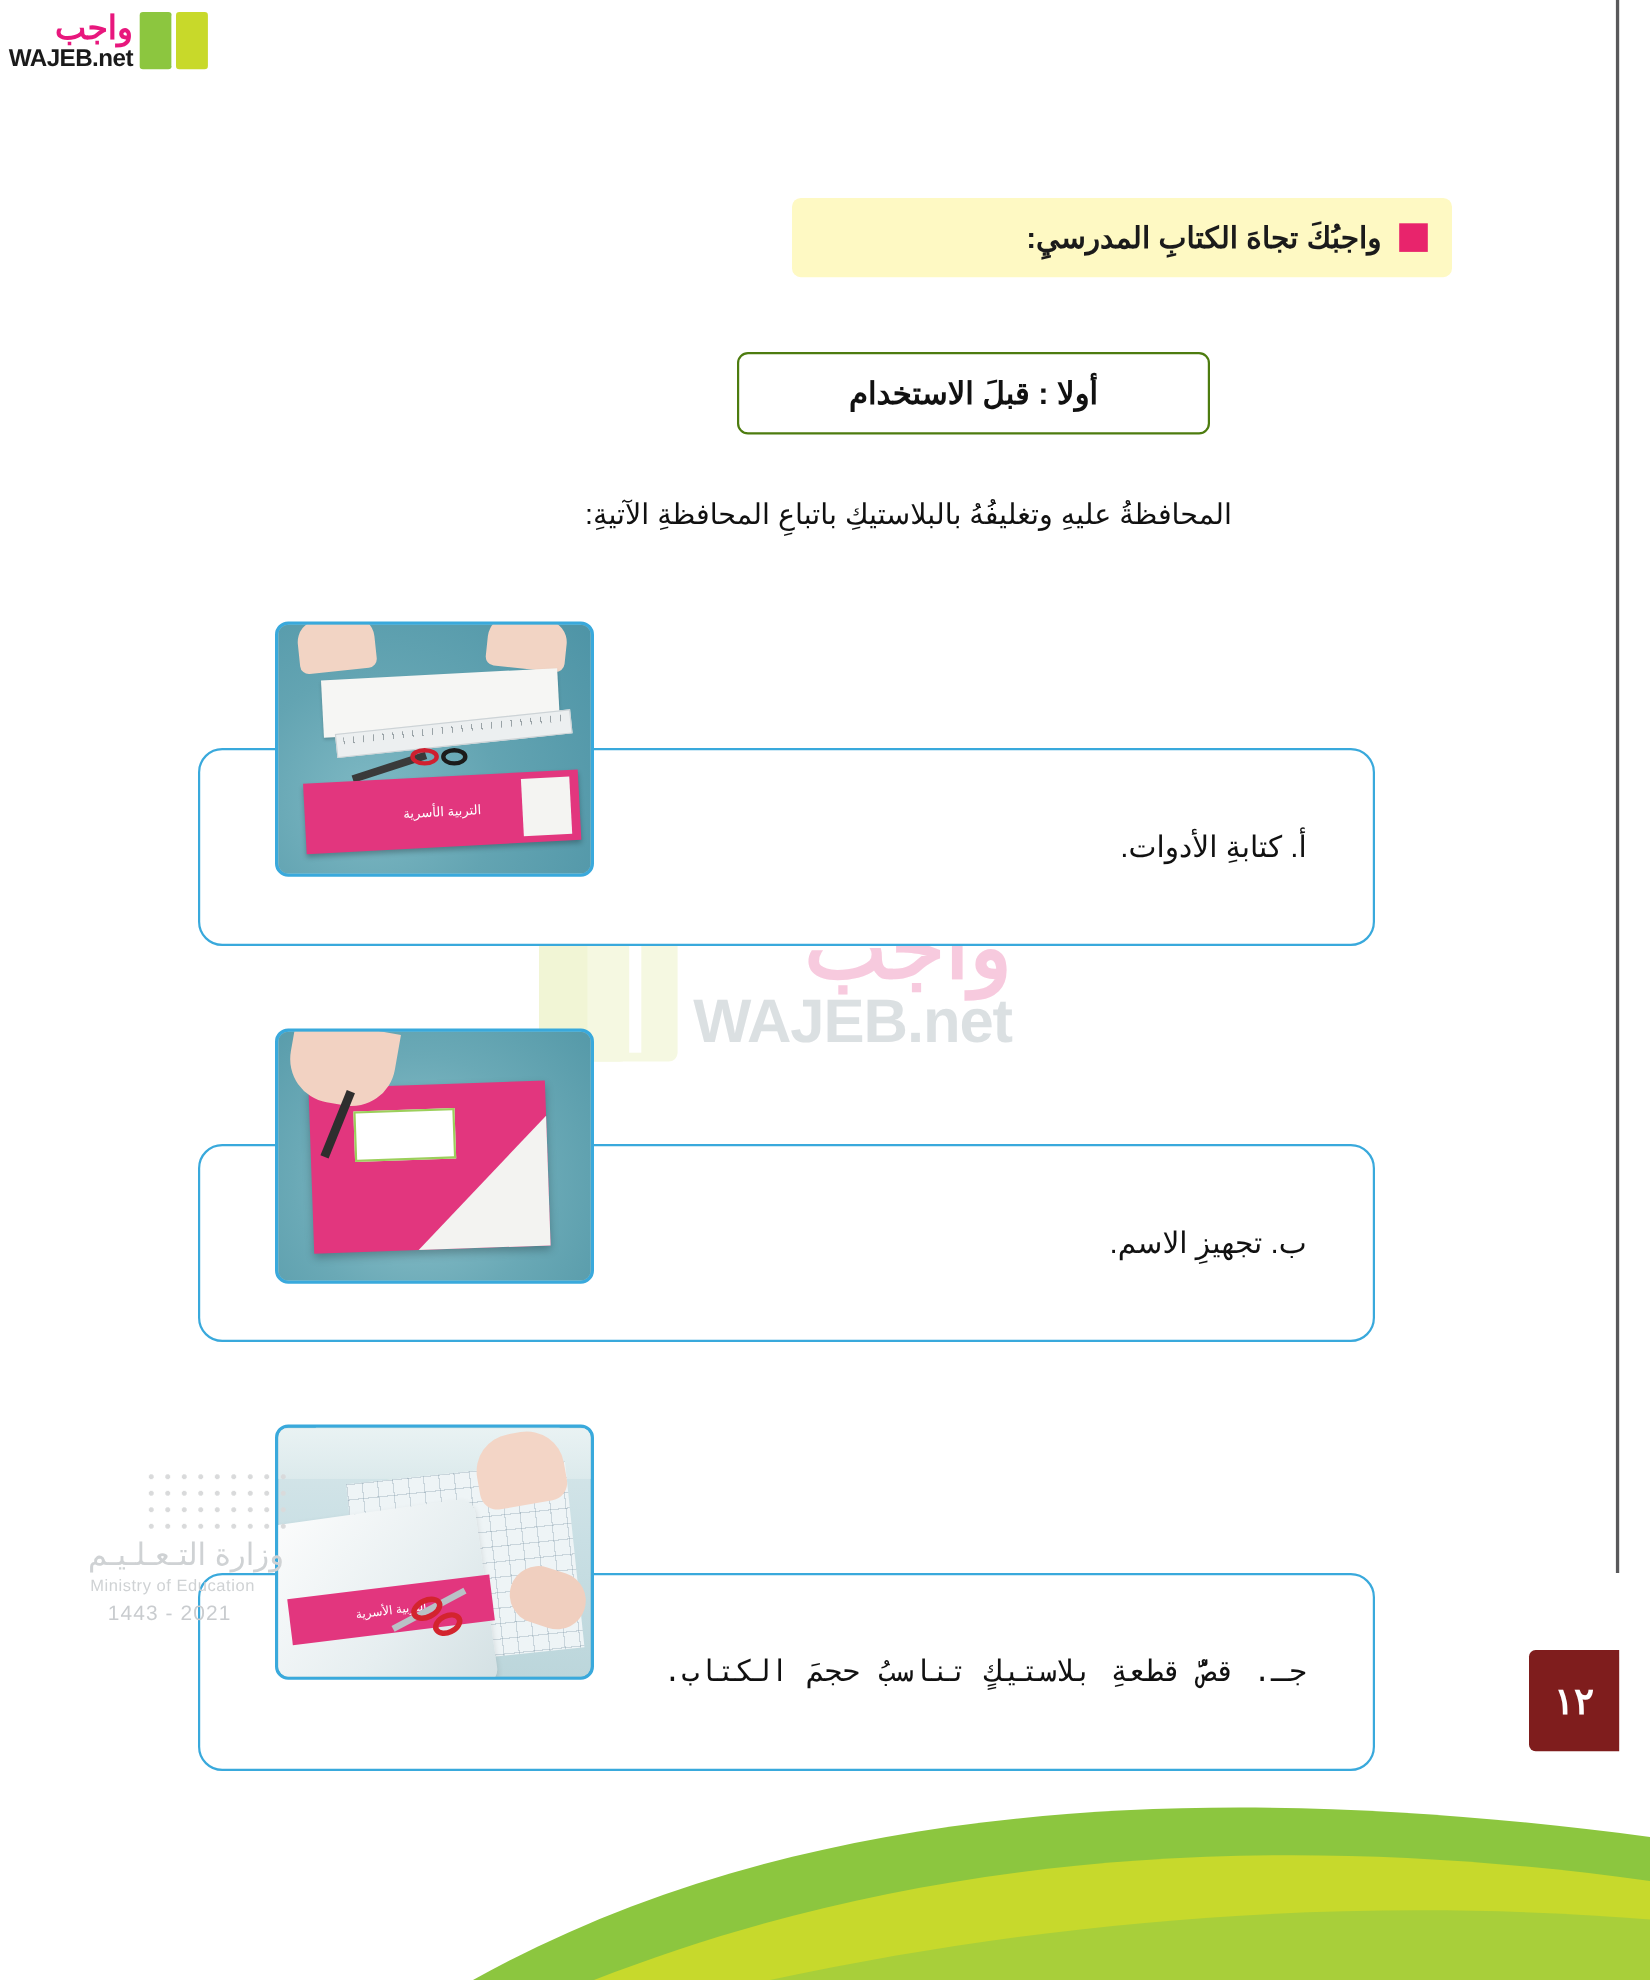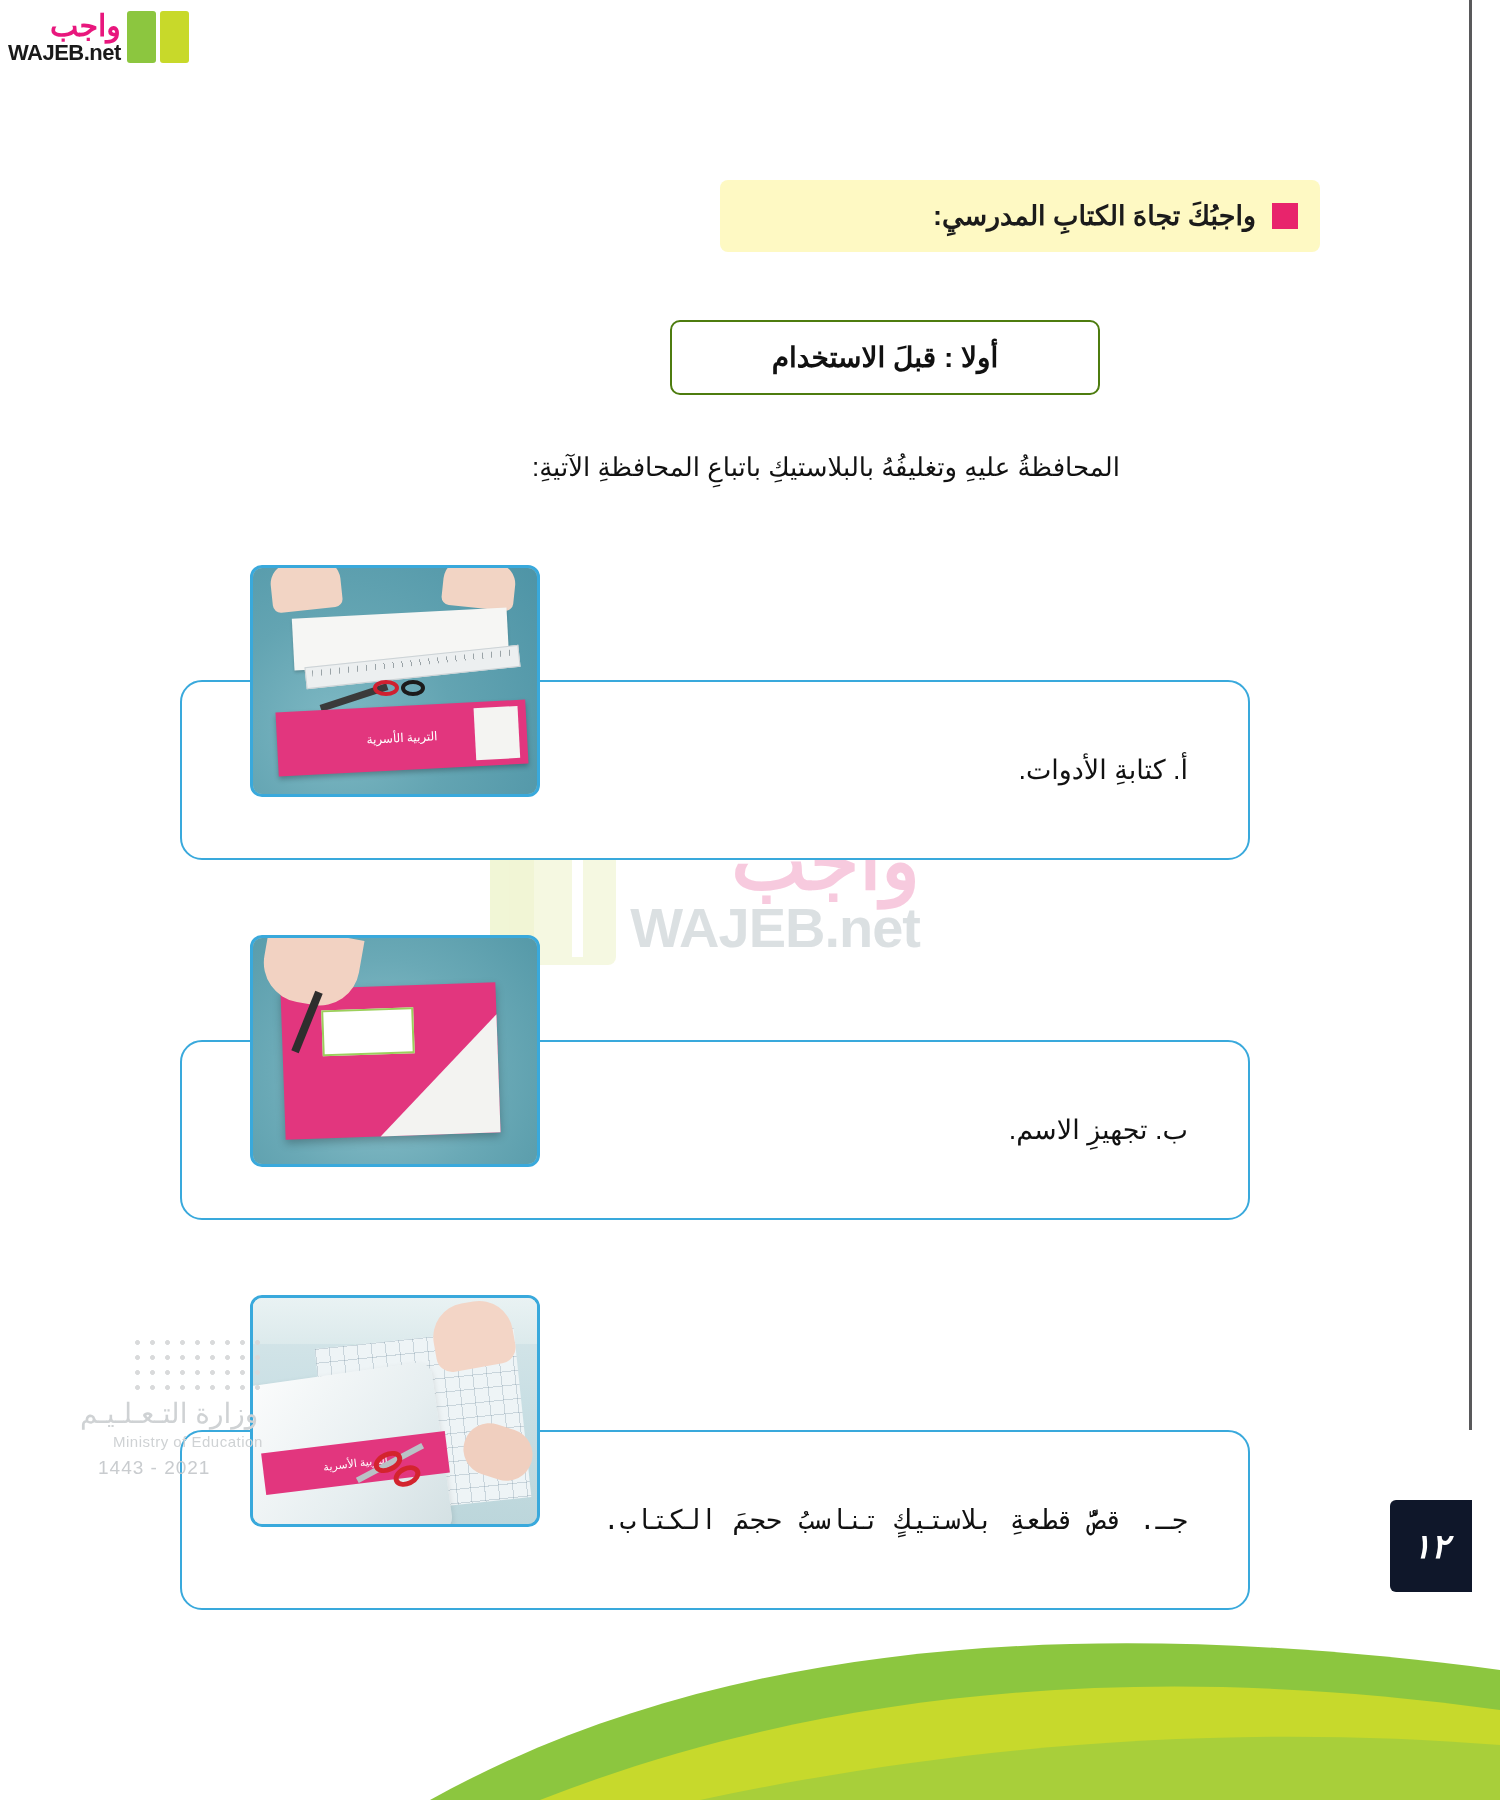--- a/index.html
+++ b/index.html
@@ -423,40 +423,39 @@
     background-image: radial-gradient(#d9dadb 2.2px, transparent 2.4px);
     background-size: 15px 15px;
   }
   .ministry .ar {
     position: absolute; left: 10px; top: 62px;
     font-size: 28px; color: #cfd2d4; direction: rtl; letter-spacing: 2px;
     white-space: nowrap;
   }
   .ministry .en {
     position: absolute; left: 12px; top: 98px;
-    font-size: 15px; color: #cfd2d4; letter-spacing: .5px; margin-left: 31px;
+    font-size: 15px; color: #cfd2d4; letter-spacing: .5px;
   }
   .ministry .yr {
     position: absolute; left: 28px; top: 122px;
     font-size: 19px; color: #c9cccf; letter-spacing: 1px;
   }
 
   
   .page-tab {
     position: absolute;
     right: 28px;
     top: 1500px;
     width: 82px;
     height: 92px;
-    background: #0f172a;
+    background: #7f1d1d;
     border-radius: 6px 0 0 6px;
     display: flex;
     align-items: center;
     justify-content: center;
-    font-style: italic;
   }
   .page-tab span {
     color: #ffffff;
     font-size: 34px;
     font-weight: bold;
     direction: rtl;
   }
 
   
   .wave {

